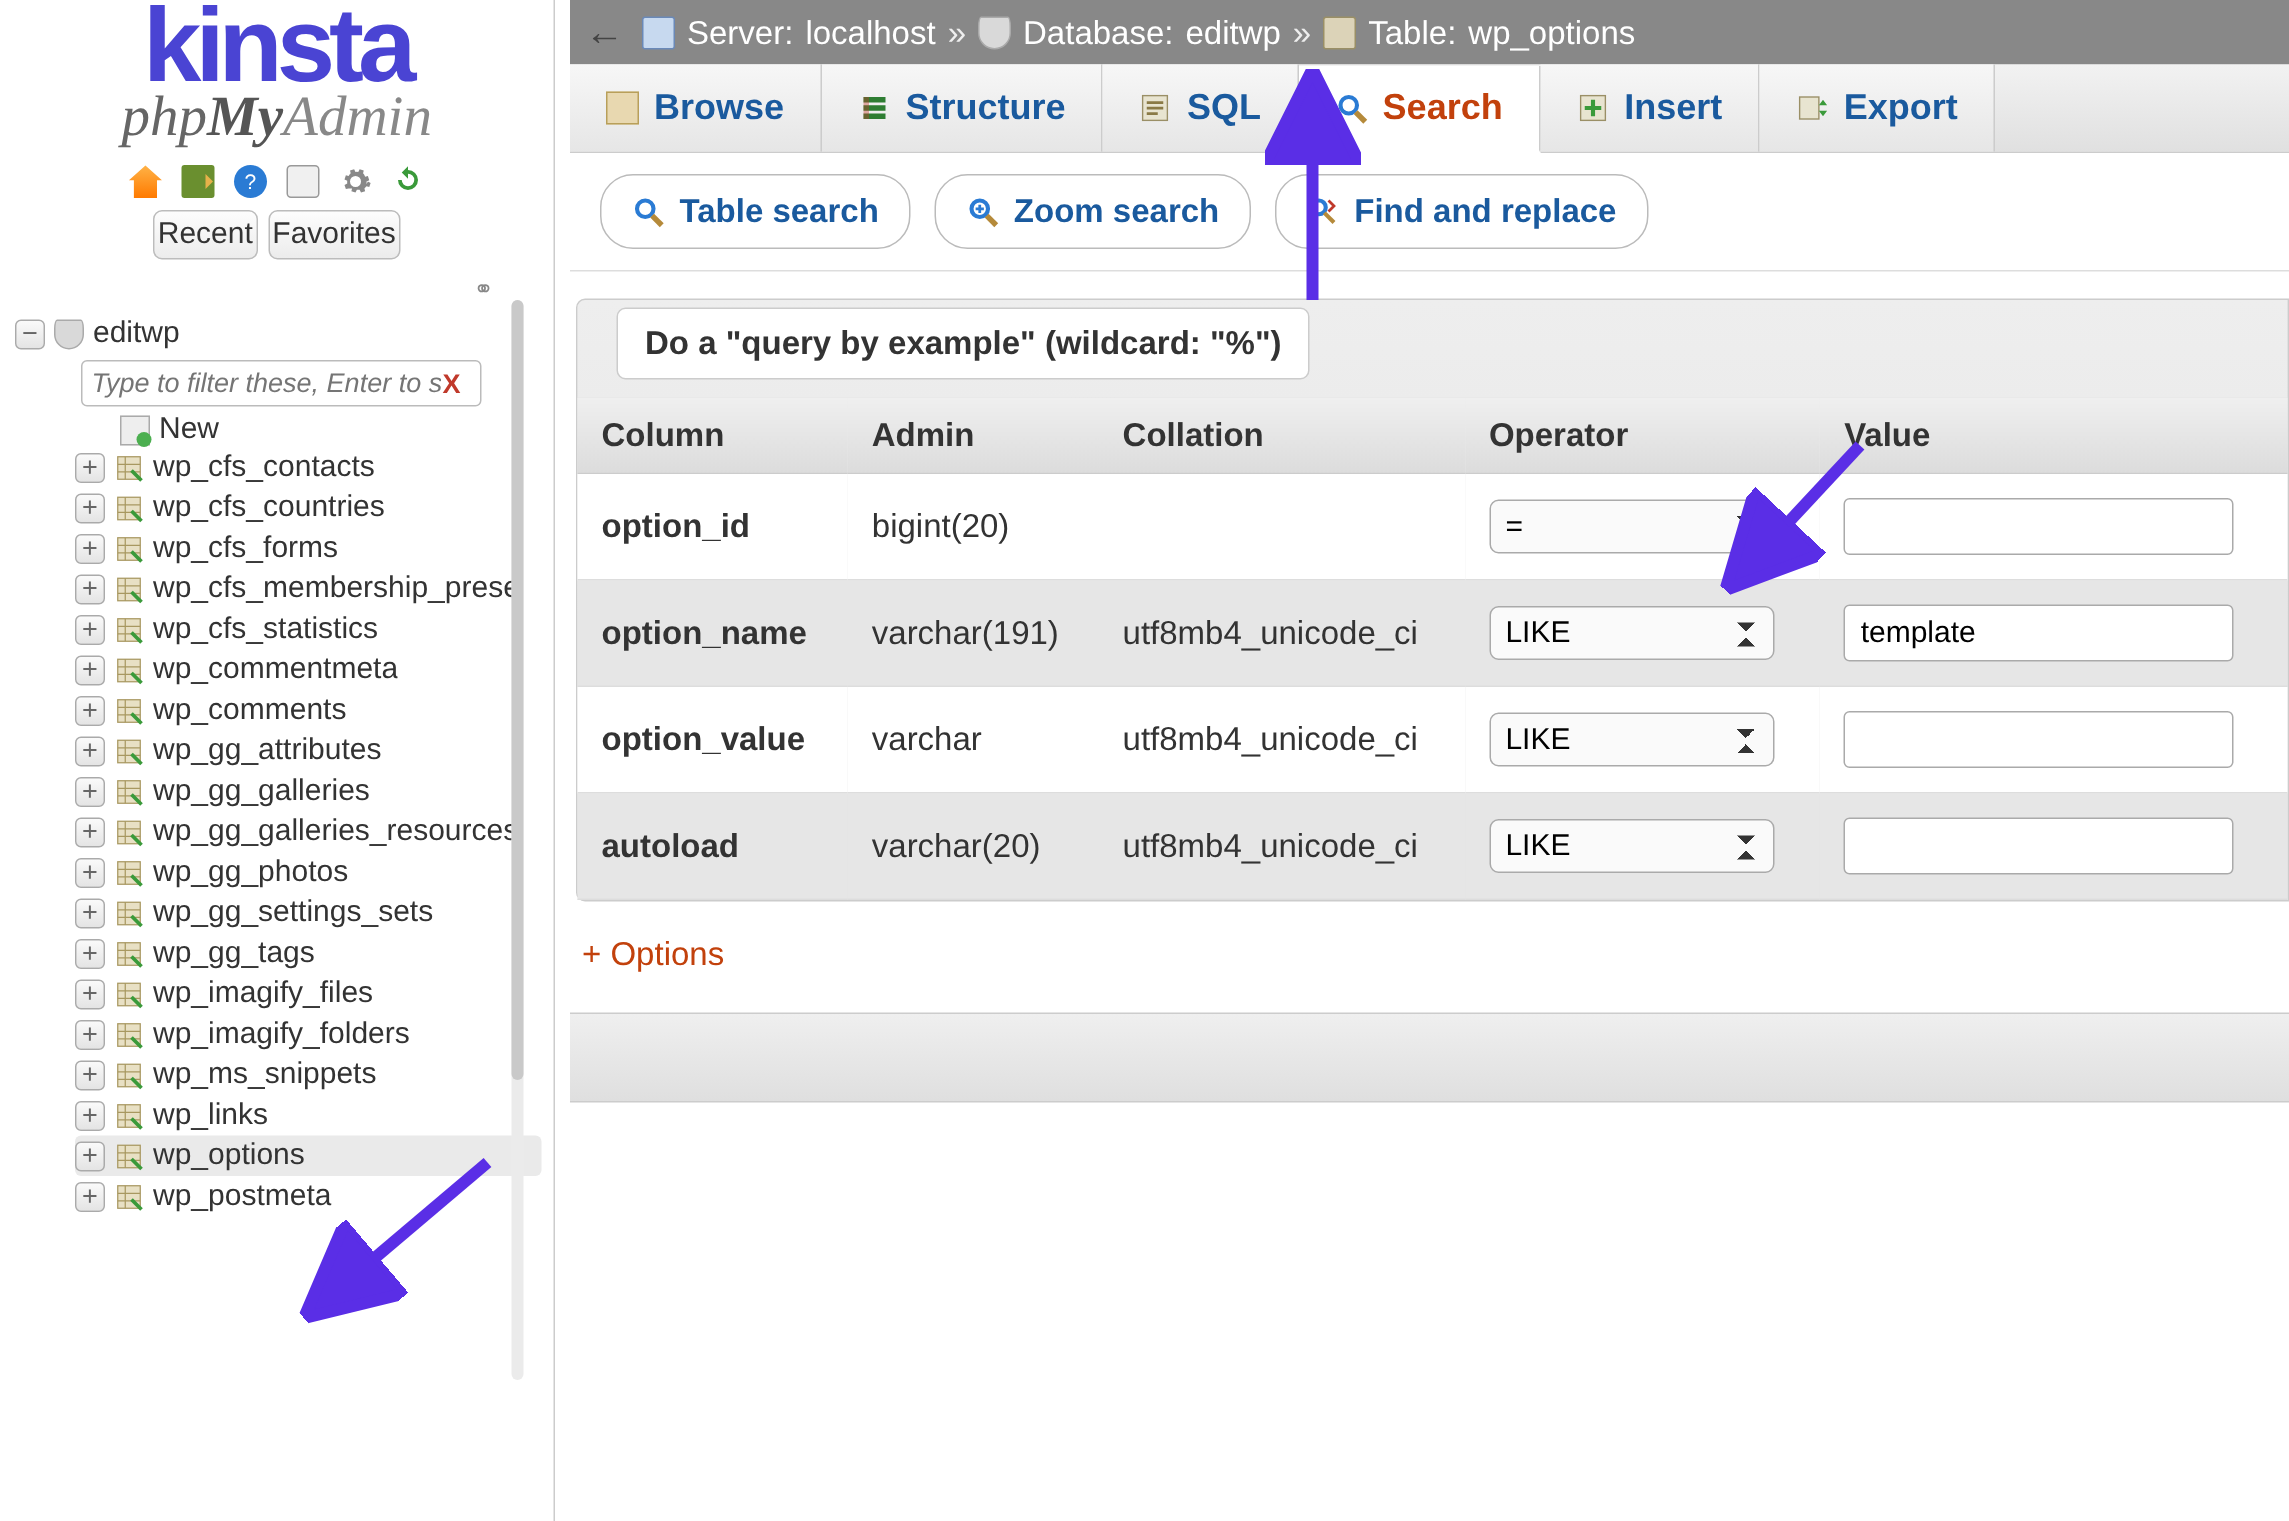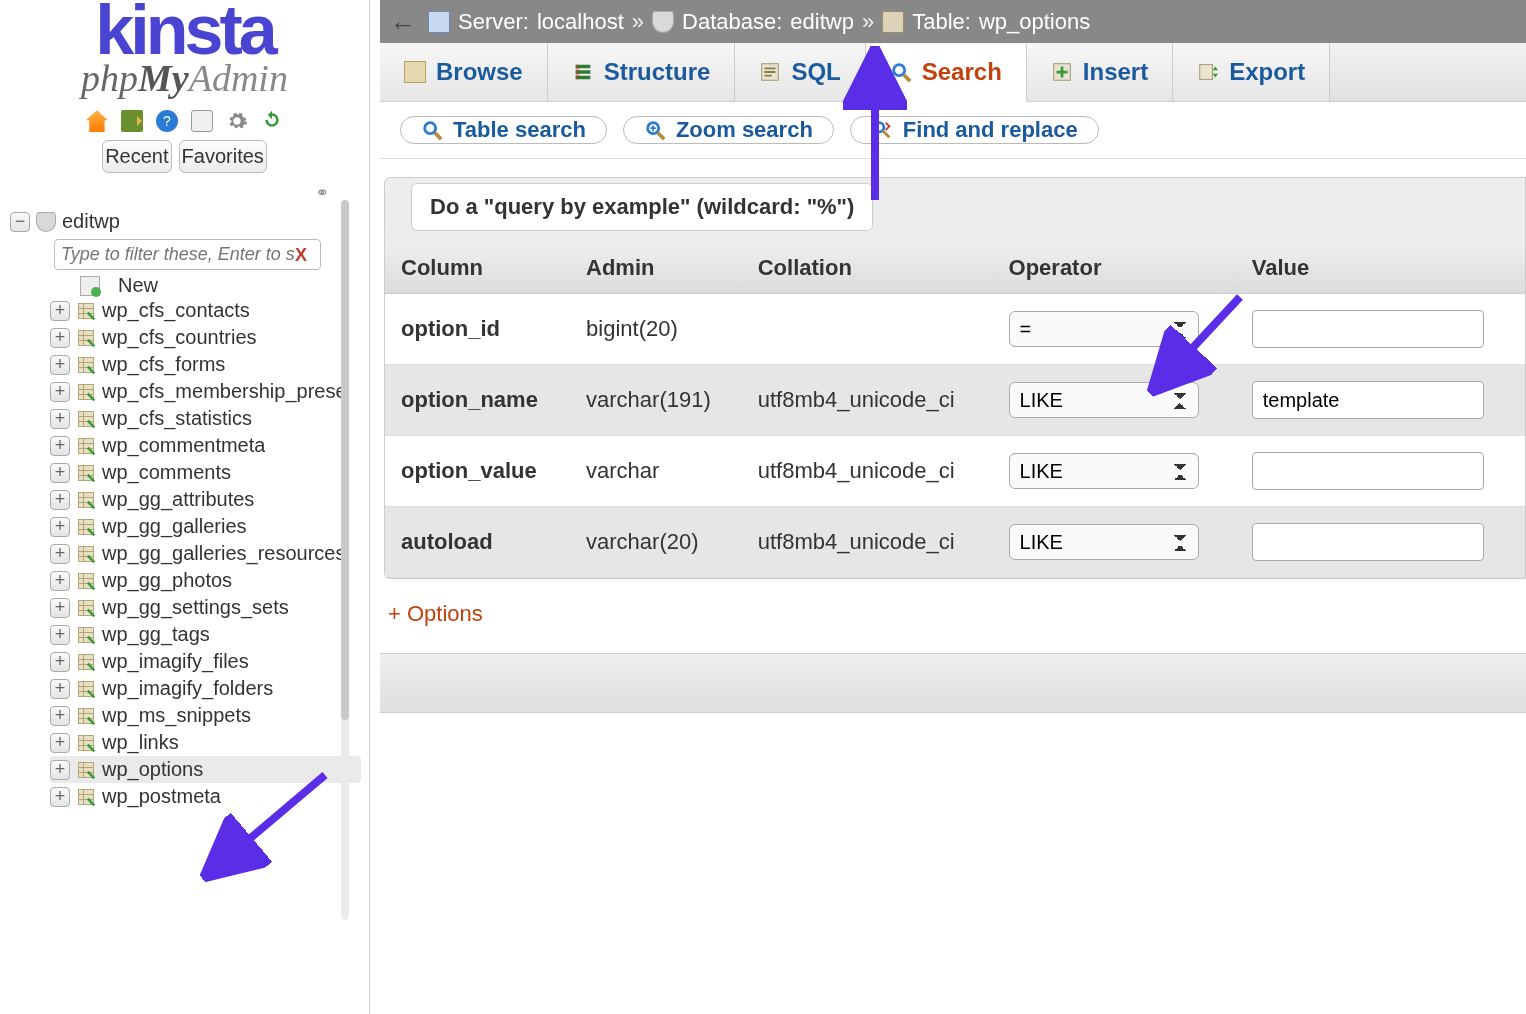--- a/index.html
+++ b/index.html
@@ -86,21 +86,21 @@
   .plus .expander::before{content:"+";}
   .dbicon{ width:20px;height:20px;background:#d9d9d9;border:1px solid #aaa;border-radius:2px 2px 50% 50%/30% 30% 50% 50%; flex:0 0 20px;}
   .tblicon{ width:20px;height:20px;flex:0 0 20px; position:relative;}
   .tblicon svg{width:20px;height:20px;}
   .filter-wrap{ padding:4px 40px 4px 44px;}
   .filter-input{
     width:100%; font-size:18px; font-style:italic; color:#888;
     border:1px solid #bbb; border-radius:4px; padding:4px 26px 4px 6px;
   }
   .filter-x{ position:absolute; margin-left:-26px; margin-top:6px; color:#c0392b; font-weight:bold; font-size:18px;}
-  .new-row{ padding-left:70px; display:flex; align-items:center; gap:18px; font-size:20px;}
+  .new-row{ padding-left:70px; display:flex; align-items:center; gap:6px; font-size:20px;}
   .new-row .newicon{width:20px;height:20px;background:#eee;border:1px solid #aaa;position:relative;}
   .new-row .newicon::after{content:"";position:absolute;right:-2px;bottom:-2px;width:10px;height:10px;background:#4caf50;border-radius:50%;}
   .table-list{ padding-left:40px; }
   .table-list .node{ padding-left:0;}
   .table-list .label{ white-space:nowrap; overflow:hidden; }
   .selected-row{ background:#eaeaea; border-radius:4px;}
   
   .main {
     position:absolute;
     left:380px; top:0; right:0; height:100%;
@@ -143,21 +143,21 @@
   .struct-bg svg,.sql-bg svg,.search-bg svg,.insert-bg svg,.export-bg svg,.import-bg svg{width:22px;height:22px;}
   
   .subtabs{
     background:#fff;
     padding:14px 20px;
     display:flex; gap:16px;
     border-bottom:1px solid #ddd;
   }
   .subtab{
     border:1px solid #bbb;border-radius:22px;
-    padding:0 20px;
+    padding:11px 20px;
     display:flex; align-items:center; gap:10px;
     font-size:22px; font-weight:600; color:#1a5a9e;
     background:#fff;
     cursor:pointer;
   }
   .subtab .sicon{width:22px;height:22px;}
   
   .panel{
     margin:18px 0 0 4px;
     border:1px solid #ccc;
@@ -203,21 +203,21 @@
     font-size:20px;
     padding:0 10px;
     appearance:none;
     background-image: linear-gradient(45deg, transparent 50%,#333 50%),linear-gradient(-45deg,transparent 50%,#333 50%),linear-gradient(-45deg,#333 50%,transparent 50%),linear-gradient(45deg,#333 50%,transparent 50%);
     background-position: calc(100% - 18px) 10px, calc(100% - 12px) 10px, calc(100% - 18px) 20px, calc(100% - 12px) 20px;
     background-size:6px 6px;
     background-repeat:no-repeat;
   }
   .val-input{
     height:38px; border:1px solid #aaa; border-radius:4px;
-    font-size:20px; padding:0 10px; width:232px; background:#fff;
+    font-size:20px; padding:0 10px; width:260px; background:#fff;
   }
   .options-link{
     color:#c2410c; font-size:22px;
     padding:22px 8px 18px;
   }
   .footer-bar{
     margin-top:8px;
     height:60px;
     background:linear-gradient(#efefef,#dfdfdf);
     border:1px solid #ccc;

